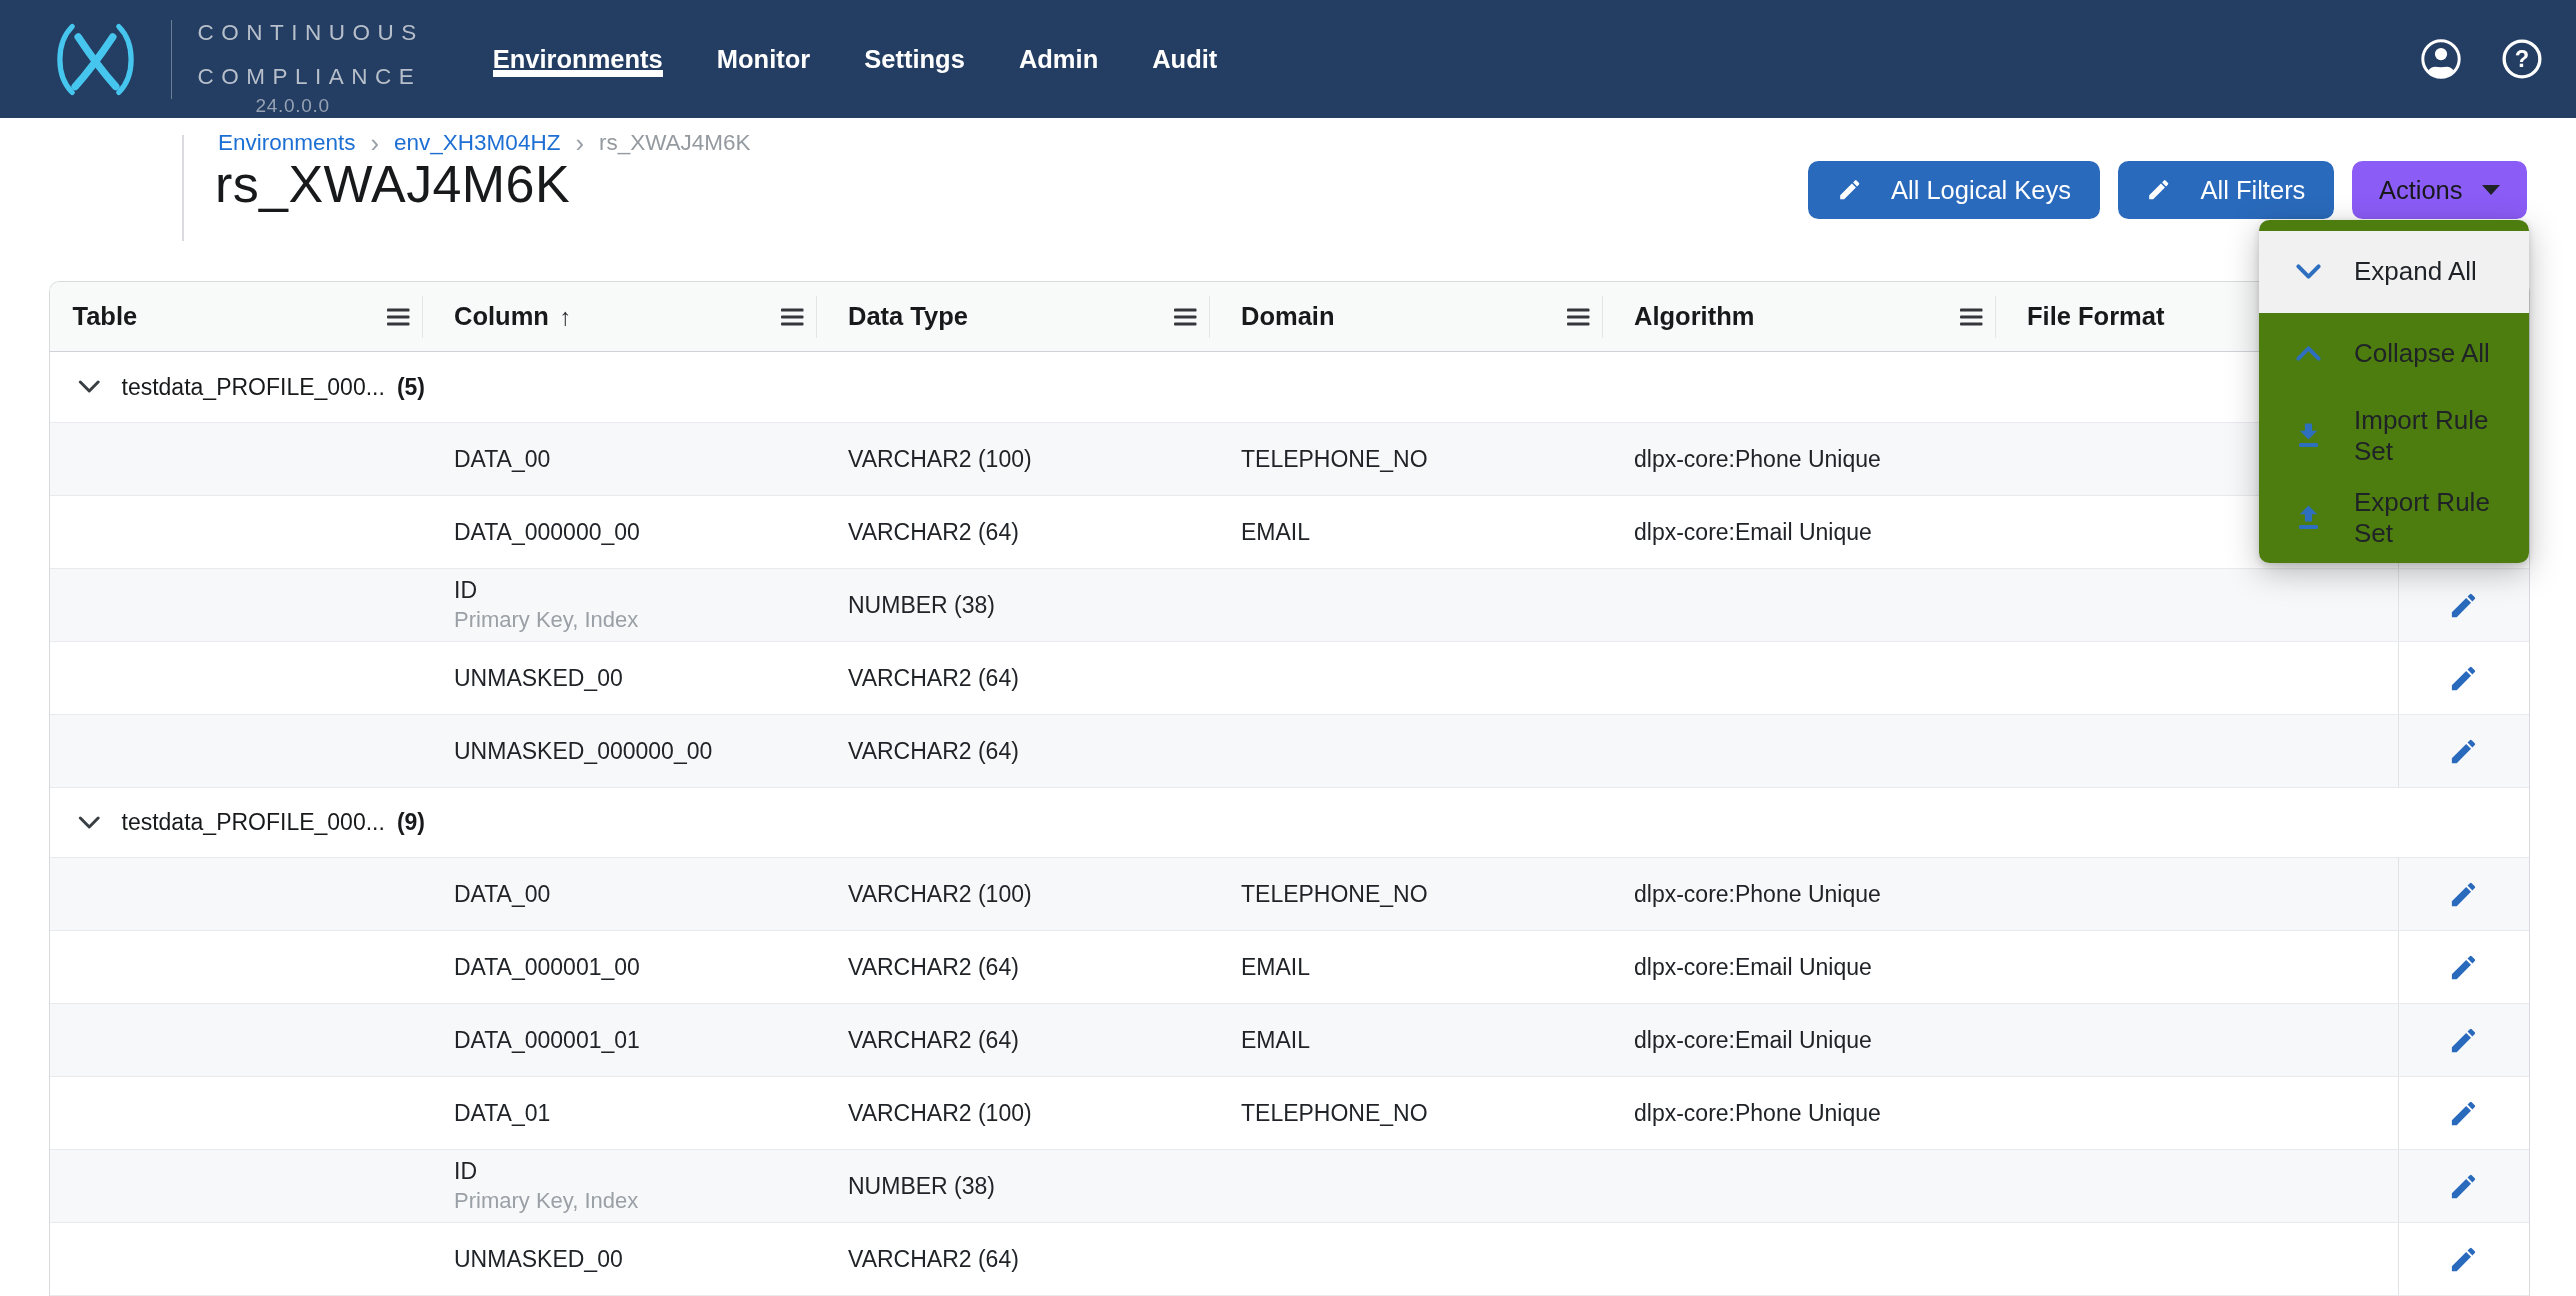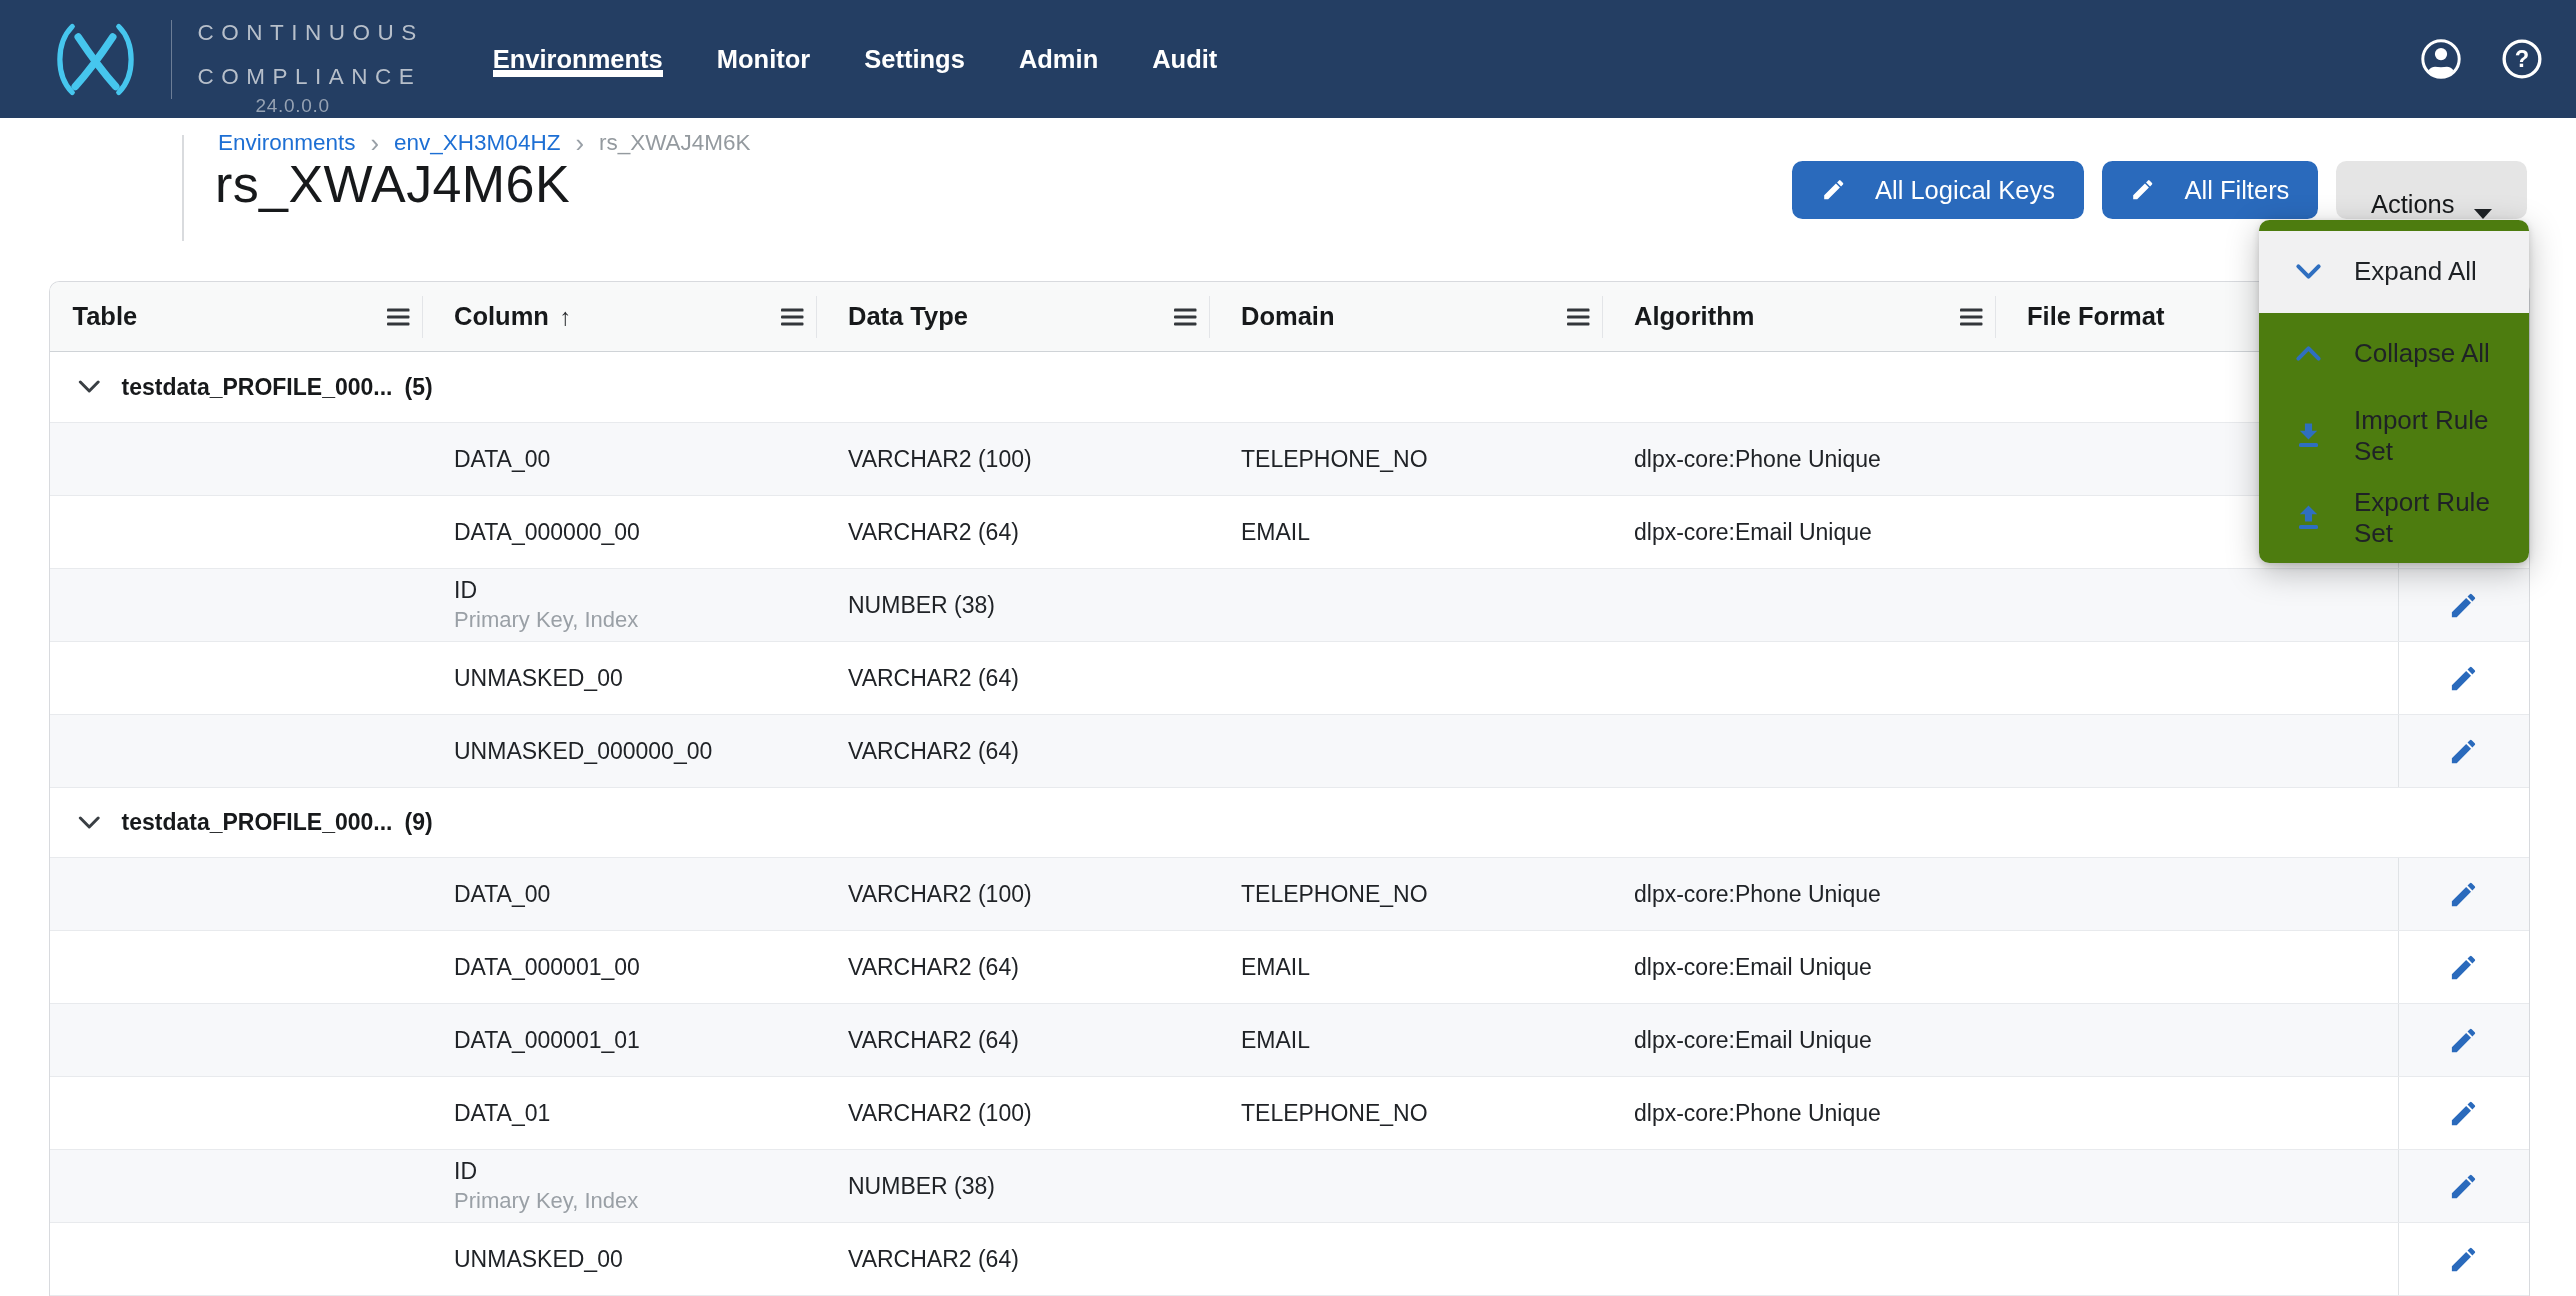--- a/index.html
+++ b/index.html
@@ -31,21 +31,21 @@
   .bc-link { color:#1d6fd4; cursor:pointer; }
   .bc-sep { color:#99a0a7; font-size:25.5px; line-height:22.5px; }
   .bc-current { color:#949a9f; }
   .page-title { position:absolute; left:215px; top:36px; font-size:52px; font-weight:500;
     color:#17191b; letter-spacing:0.4px; }
   .head-btns { position:absolute; right:49px; top:43px; display:flex; gap:18px; height:58px; }
   .btn { display:flex; align-items:center; border-radius:10.5px; font-size:25.5px; font-weight:500;
     cursor:pointer; }
   .btn-blue { background:#2a6abc; color:#ffffff; padding:0 28.5px; gap:29px; }
   .btn-blue svg { width:25.5px; height:25.5px; fill:#ffffff; }
-  .btn-gray { background:#e5e5e5; color:#17191b; padding:0 35px; gap:19.5px;align-items:flex-end; }
+  .btn-gray { background:#8b5cf6; color:#17191b; padding:0 27px; gap:19.5px; }
   .caret-down { width:0; height:0; border-left:9px solid transparent; border-right:9px solid transparent;
     border-top:10.5px solid #1f2326; }
 
   
   .table-card { position:absolute; left:49px; top:281px; width:2481px; height:1016px;
     border:1.5px solid #d8dade; border-bottom:none; border-radius:10.5px 10.5px 0 0; background:#fff; overflow:hidden; }
   .thead { display:flex; height:70px; background:#f8f9f9; border-bottom:1.5px solid #cfd3d7; }
   .hcell { position:relative; display:flex; align-items:center; padding-left:31px;
     font-size:25.5px; font-weight:700; color:#17191b; }
   .hcell .ham { margin-left:auto; margin-right:13.5px; width:22.5px; height:18px; fill:#33373b; cursor:pointer; }
@@ -57,21 +57,21 @@
   .c4 { width:393px; }
   .c5 { width:393px; }
   .c6 { width:402px; }
   .c7 { width:130px; display:flex; align-items:center; justify-content:center; }
 
   .trow { display:flex; background:#ffffff; }
   .trow + .trow { border-top:1.5px solid #e8eaed; }
   .trow:nth-child(even) { background:#f7f8fa; }
   .trow.group-row { height:70px; align-items:center; padding-left:28px; cursor:pointer; }
   .group-chev { width:22.5px; height:13.5px; flex:none; }
-  .gname { margin-left:21px; font-size:23px; font-weight:700; color:#17191b; }
+  .gname { margin-left:21px; font-size:23px; font-weight:400; color:#17191b; }
   .gcount { margin-left:12px; font-size:23px; font-weight:700; color:#17191b; }
   .trow.data-row { height:73px; }
   .dcell { display:flex; flex-direction:column; justify-content:center; padding-left:31px;
     font-size:23px; color:#202327; }
   .dnote { font-size:22px; color:#9aa0a6; margin-top:3.7px; }
   .editcol { border-left:1.5px solid #e0e3e6; }
   .pencil { width:31px; height:31px; fill:#2a6abc; cursor:pointer; }
 
   
   .menu { position:absolute; left:2259px; top:220px; width:270px; background:#4d7c0f;

